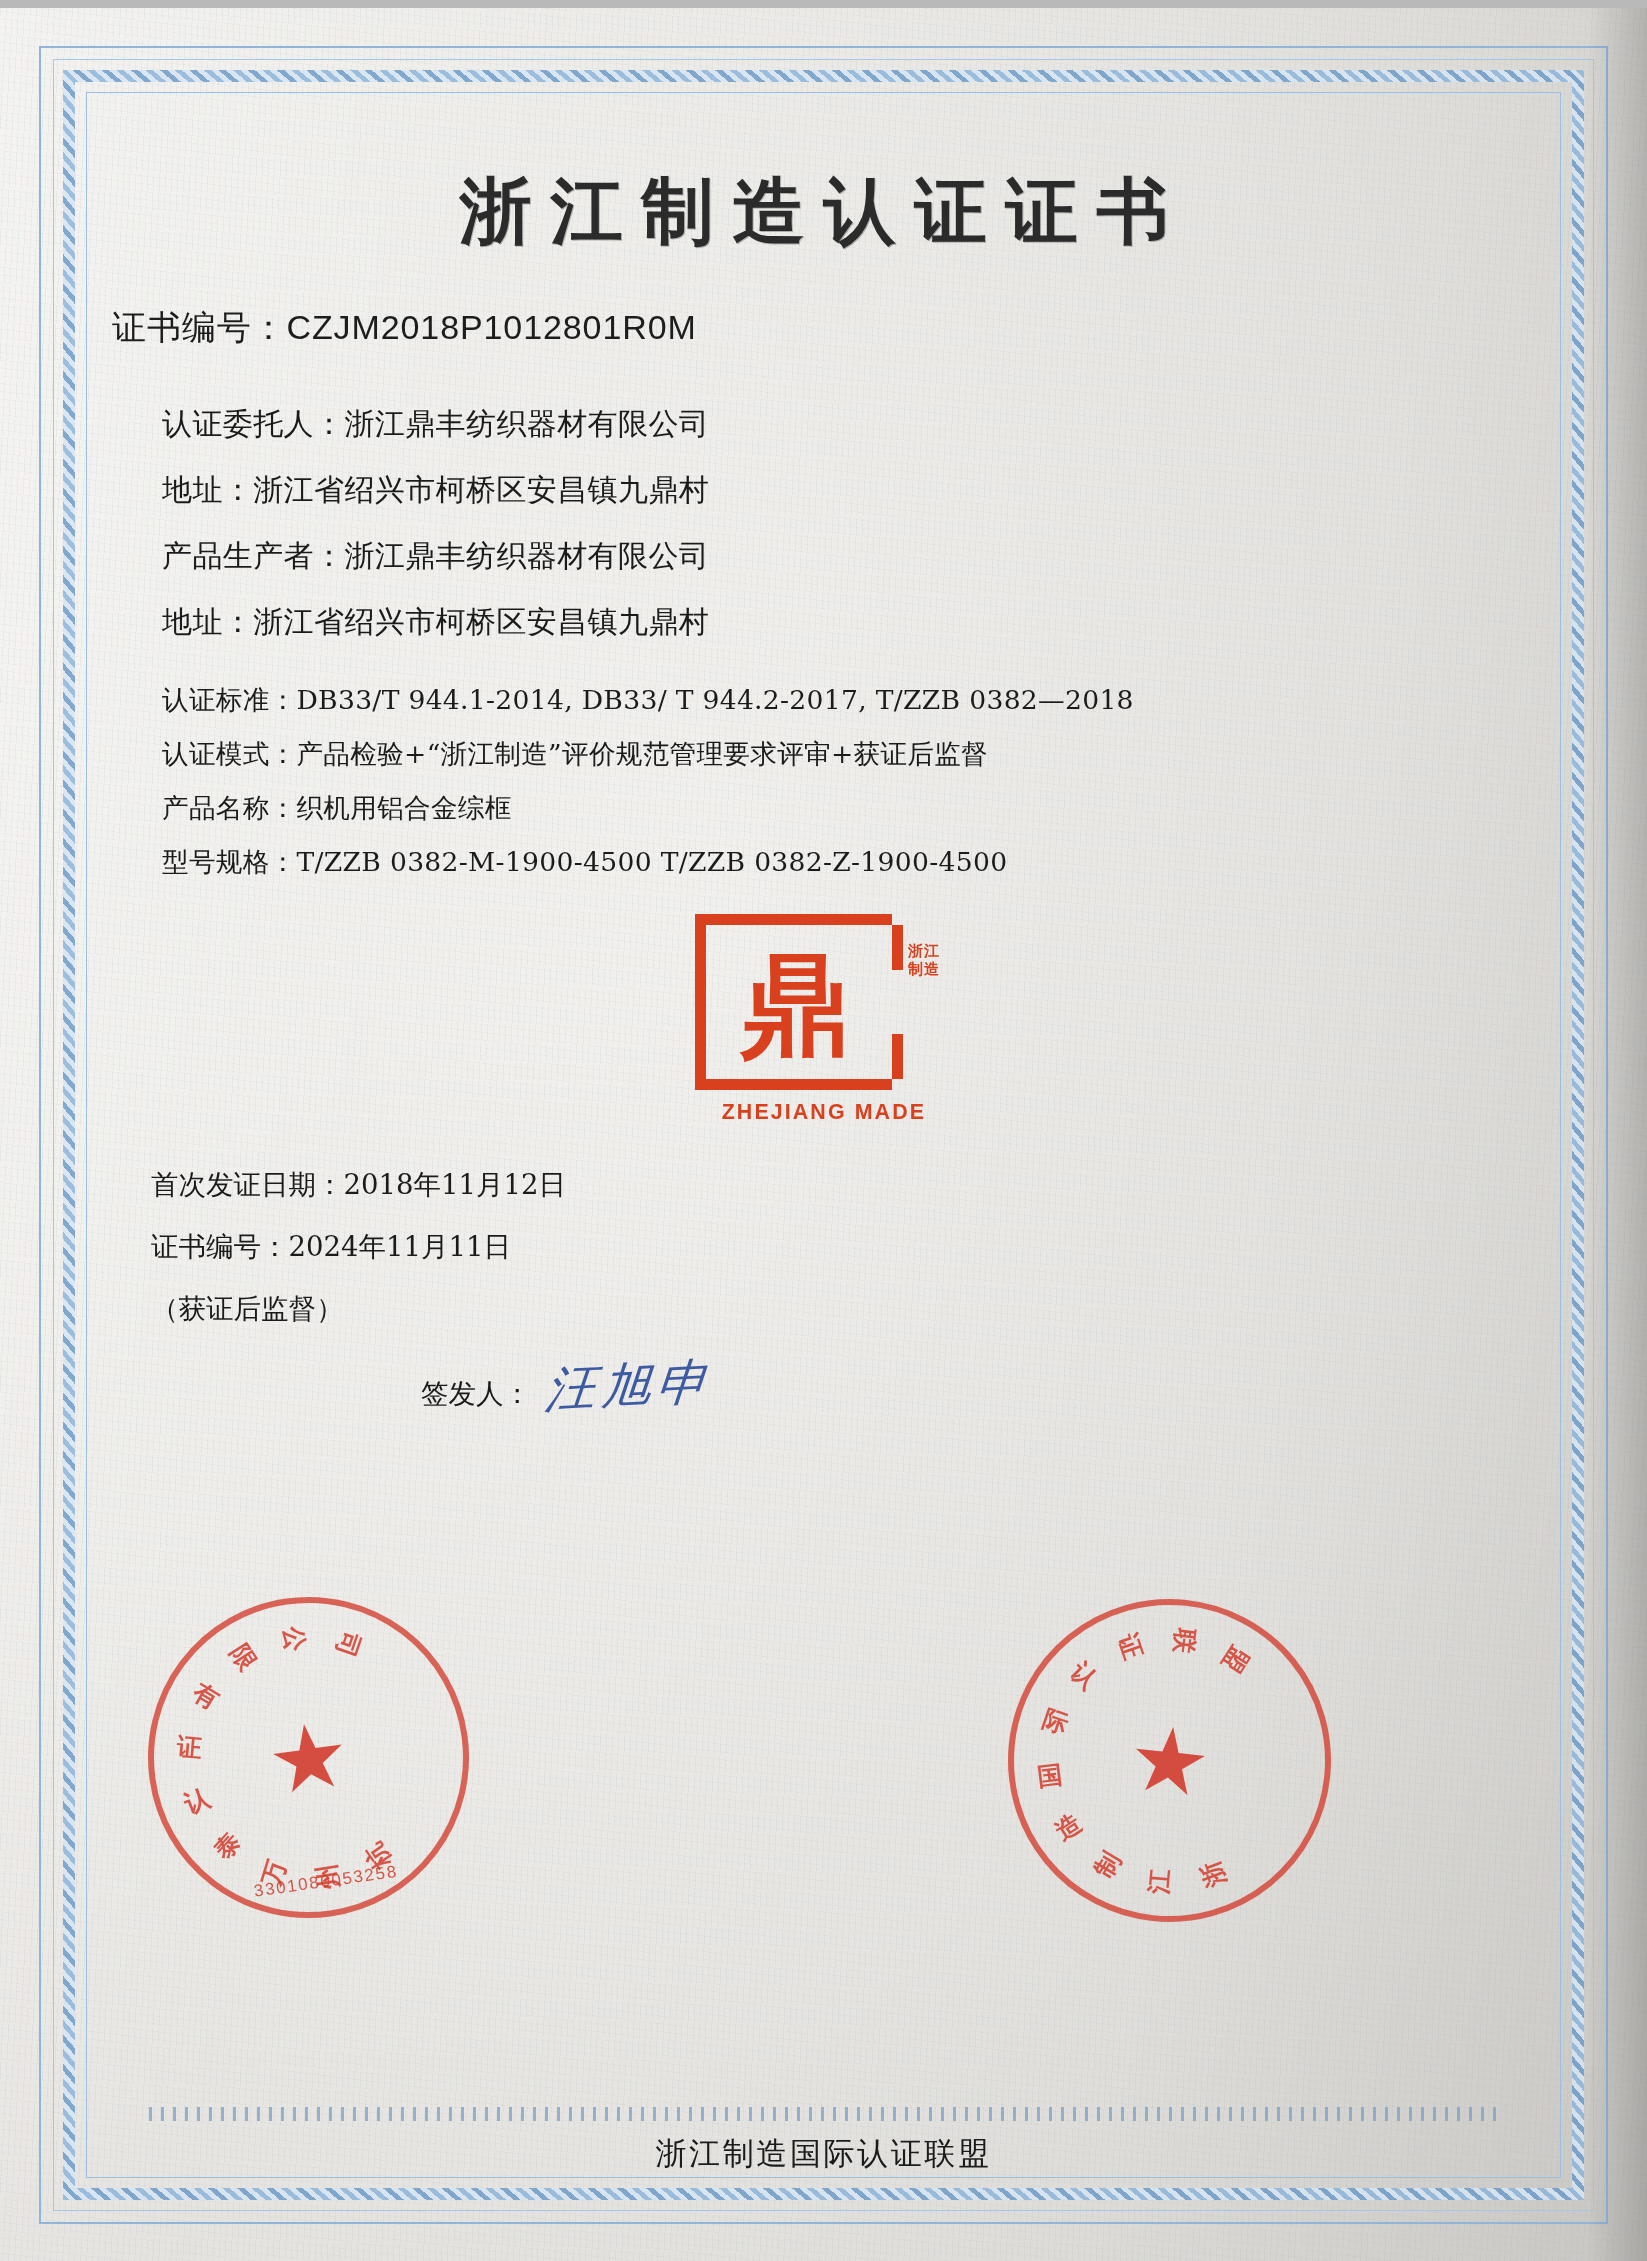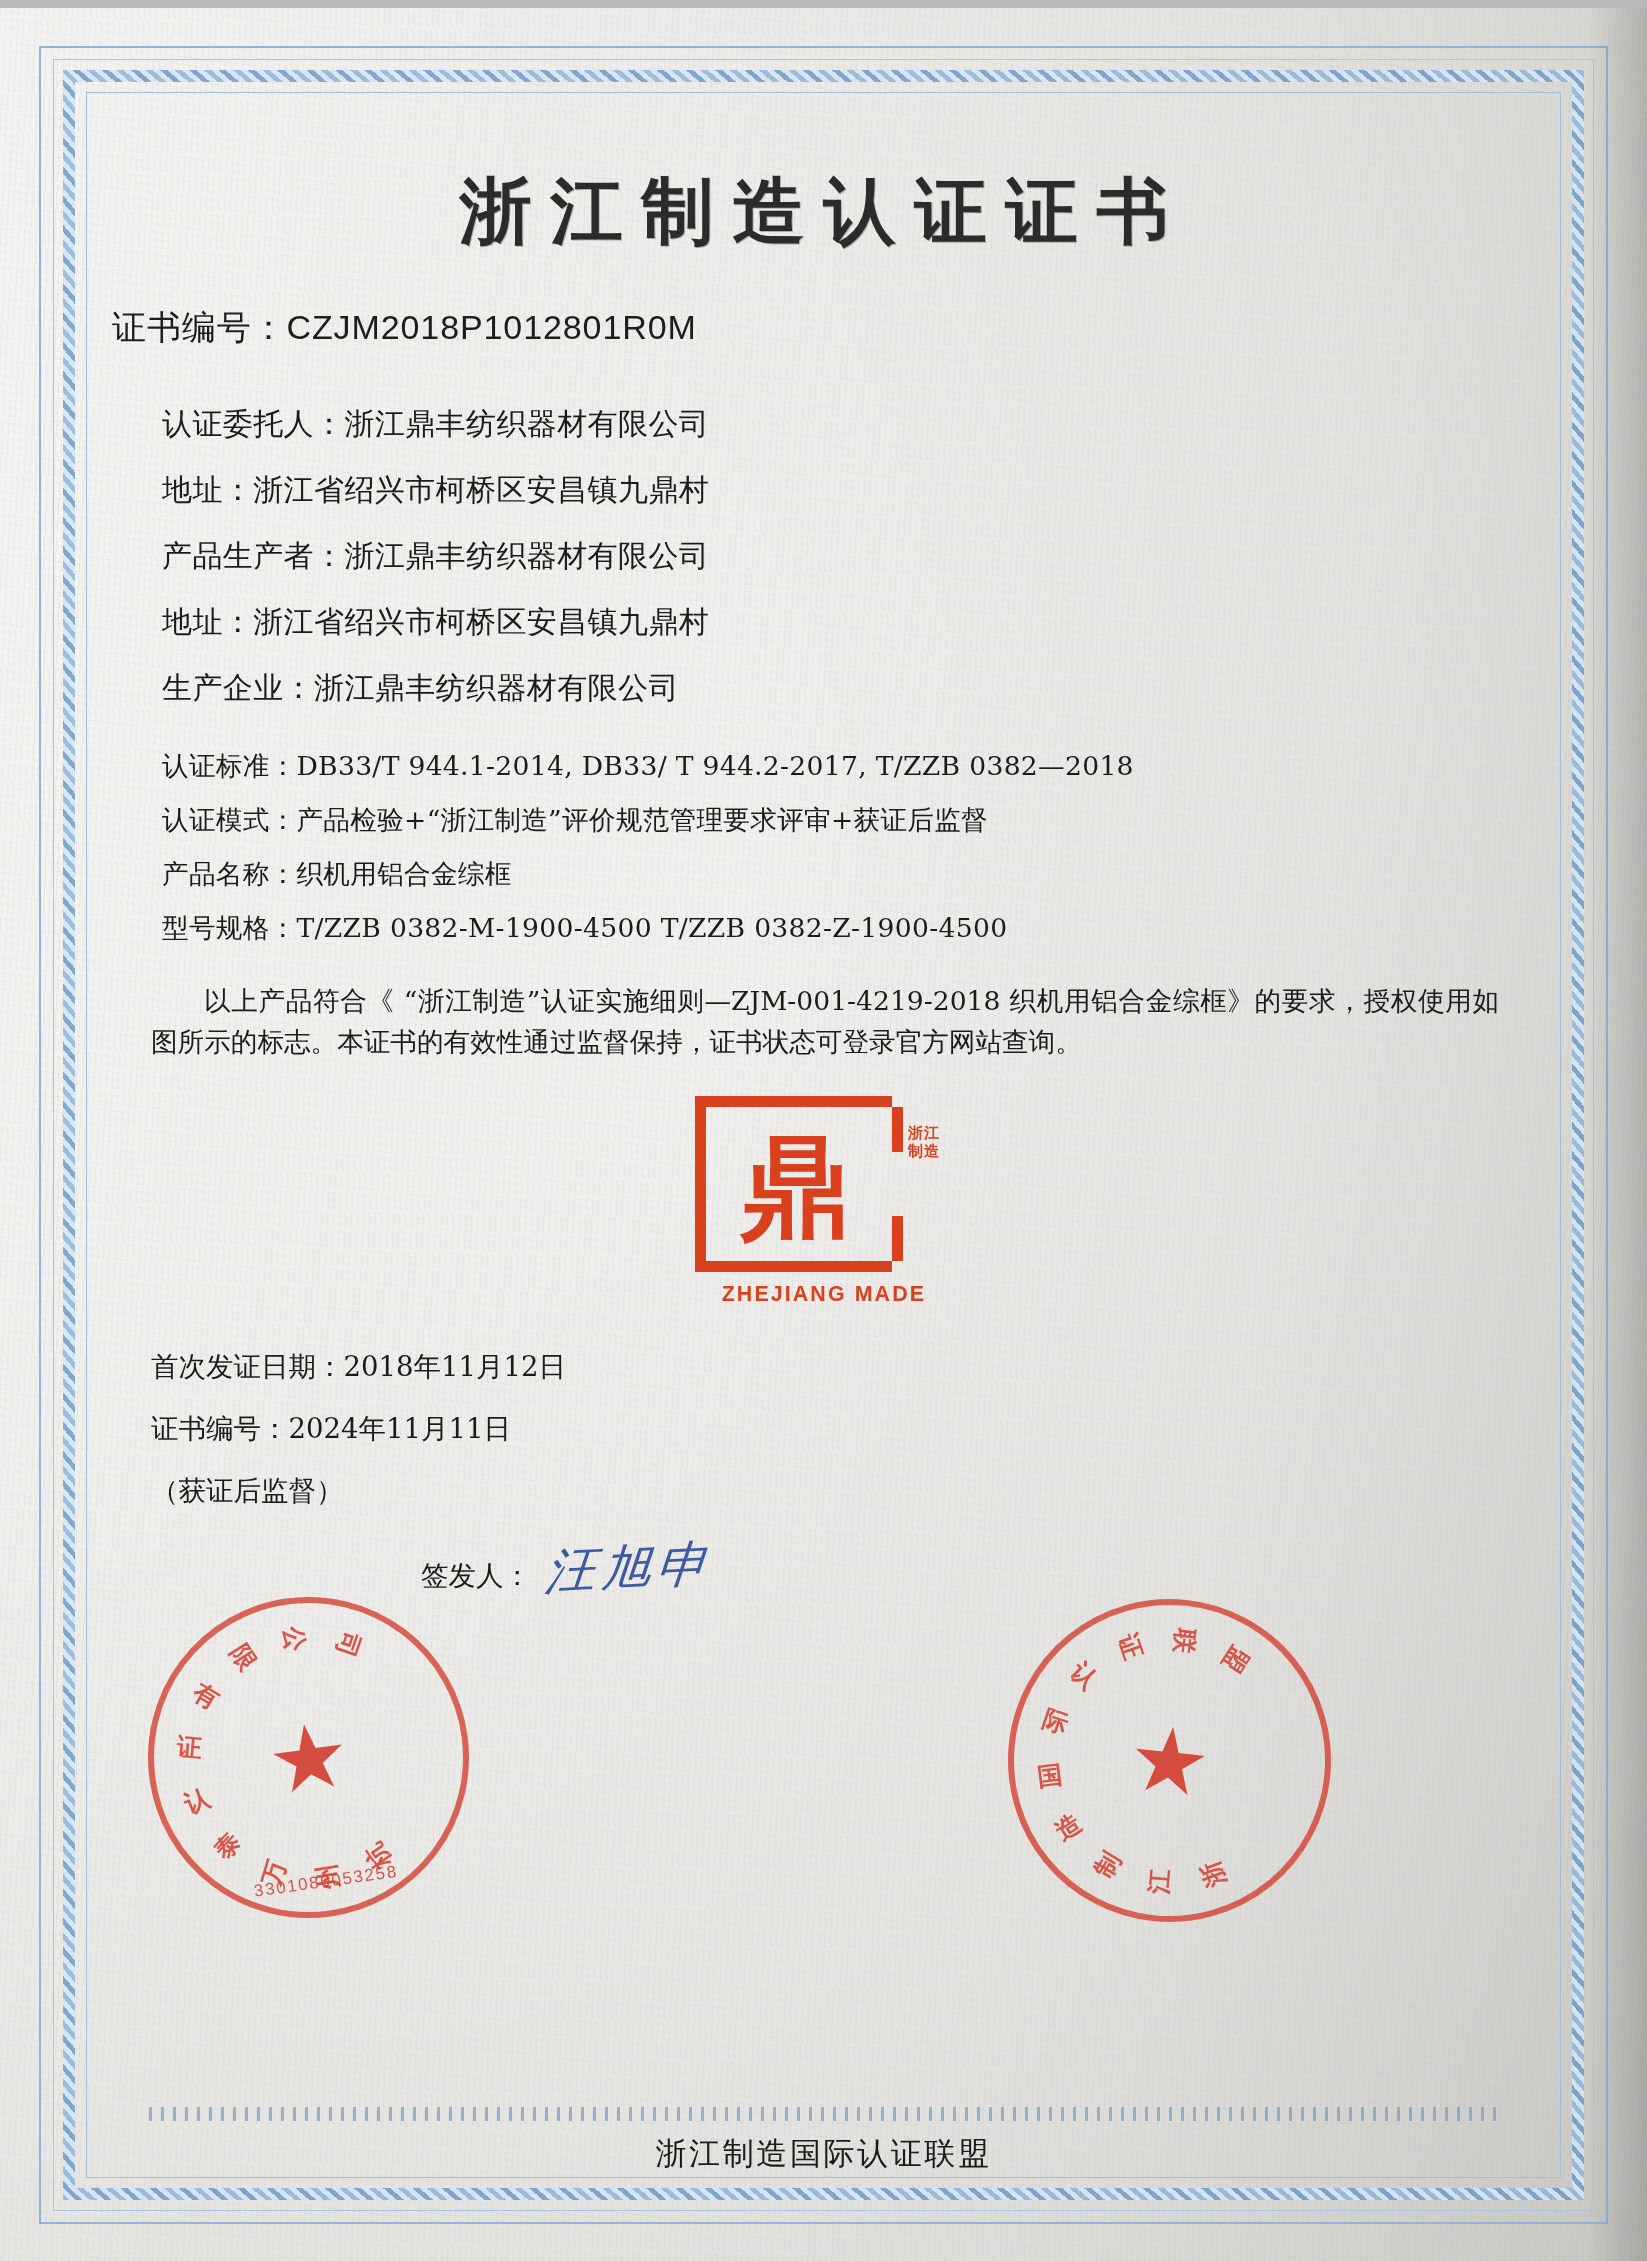--- a/index.html
+++ b/index.html
@@ -354,41 +354,37 @@
       </div>
       <div class="row">
         <span>地址：</span><span>浙江省绍兴市柯桥区安昌镇九鼎村</span>
       </div>
       <div class="row">
         <span>产品生产者：</span><span>浙江鼎丰纺织器材有限公司</span>
       </div>
       <div class="row">
         <span>地址：</span><span>浙江省绍兴市柯桥区安昌镇九鼎村</span>
       </div>
-      <div class="row">
-        <span>生产企业：</span><span>浙江鼎丰纺织器材有限公司</span>
-      </div>
     </div>
 
     <div class="fields-b">
       <div class="row">
         <span>认证标准：</span><span>DB33/T 944.1-2014, DB33/ T 944.2-2017, T/ZZB 0382—2018</span>
       </div>
       <div class="row">
         <span>认证模式：</span><span>产品检验+“浙江制造”评价规范管理要求评审+获证后监督</span>
       </div>
       <div class="row">
         <span>产品名称：</span><span>织机用铝合金综框</span>
       </div>
       <div class="row">
         <span>型号规格：</span><span>T/ZZB 0382-M-1900-4500  T/ZZB 0382-Z-1900-4500</span>
       </div>
     </div>
 
-    <div class="statement">以上产品符合《 “浙江制造”认证实施细则—ZJM-001-4219-2018 织机用铝合金综框》的要求，授权使用如图所示的标志。本证书的有效性通过监督保持，证书状态可登录官方网站查询。</div>
 
     <div class="logo-wrap">
       <div class="logo">
         <div class="frame"></div>
         <div class="glyph">鼎</div>
         <div class="side-text">浙江制造</div>
         <div class="logo-en">ZHEJIANG MADE</div>
       </div>
     </div>
 

